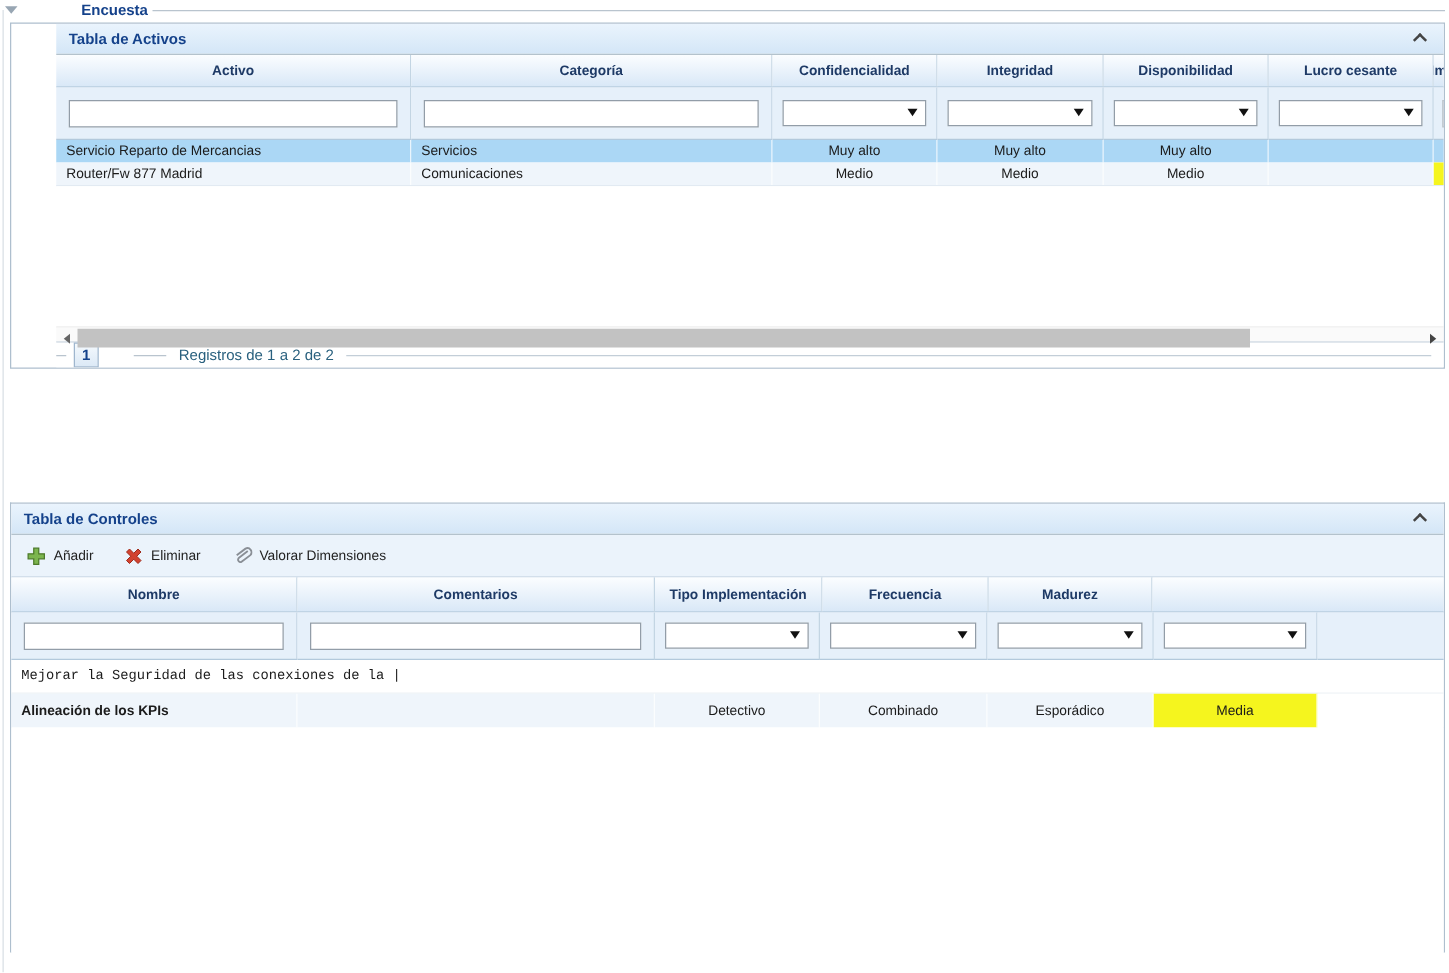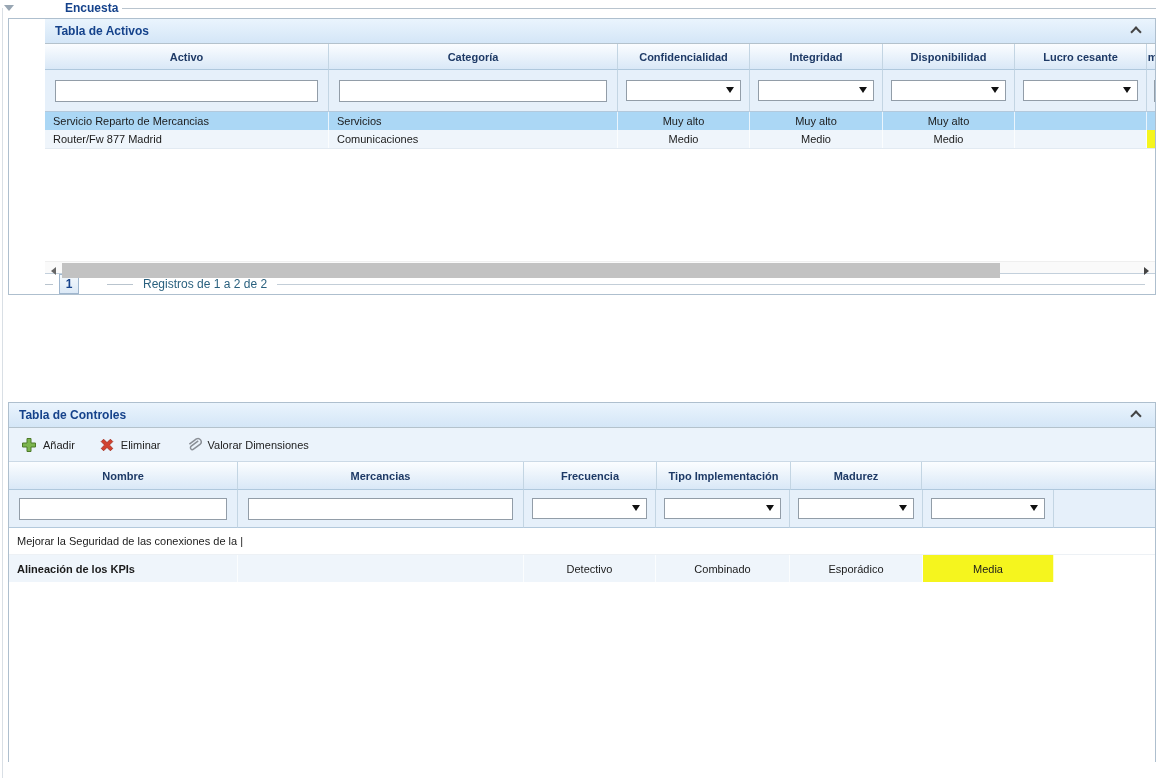--- a/index.html
+++ b/index.html
@@ -220,23 +220,23 @@
         <div class="tb-btn">
           <svg width="17" height="16" viewBox="0 0 17 16">
             <path d="M12.6 3.2 6.4 9.4a1.9 1.9 0 0 0 2.7 2.7l6-6a3.3 3.3 0 0 0-4.6-4.6L4.3 7.7" fill="none" stroke="#8A8F96" stroke-width="1.5" transform="rotate(8 8 8)"></path>
           </svg>
           <span class="lbl">Valorar Dimensiones</span>
         </div>
       </div>
 
       <div class="ghead g2">
         <div class="gcell t2c0">Nombre</div>
-        <div class="gcell t2c1">Mercancias</div>
+        <div class="gcell t2c1">Comentarios</div>
+        <div class="gcell t2c3">Tipo Implementación</div>
         <div class="gcell t2c4">Frecuencia</div>
-        <div class="gcell t2c3">Tipo Implementación</div>
         <div class="gcell t2c5">Madurez</div>
         <div class="gcell t2c6"></div>
       </div>
       <div class="frow f2">
         <div class="fcell t2c0">
             <input class="inp" style="">
           </div>
         <div class="fcell t2c1">
             <input class="inp" style="">
           </div>
@@ -256,21 +256,21 @@
             </div>
           </div>
         <div class="fcell t2c5">
             <div class="selbox">
               <span class="car"></span>
             </div>
           </div>
         <div class="fcell t2c6"></div>
       </div>
 
-      <div class="row row-plain" style="border-bottom:1px solid #EDF1F5;">
+      <div class="row row-plain" style="border-bottom:1px solid #EDF1F5;font-family:Liberation Mono, monospace;">
         <div class="cell lft" style="flex:1; border-right:none;">Mejorar la Seguridad de las conexiones de la |</div>
       </div>
       <div class="row">
         <div class="cell lft t2c0" style="background:var(--alt-row);font-weight:bold;">Alineación de los KPIs</div>
         <div class="cell lft t2c1" style="background:var(--alt-row);"></div>
         <div class="cell ctr t2c2" style="background:var(--alt-row);">Detectivo</div>
         <div class="cell ctr t2c3" style="background:var(--alt-row);">Combinado</div>
         <div class="cell ctr t2c4" style="background:var(--alt-row);">Esporádico</div>
         <div class="cell ctr t2c5 ylw">Media</div>
         <div class="cell t2c6" style="background:#fff; border-right:none;"></div>

